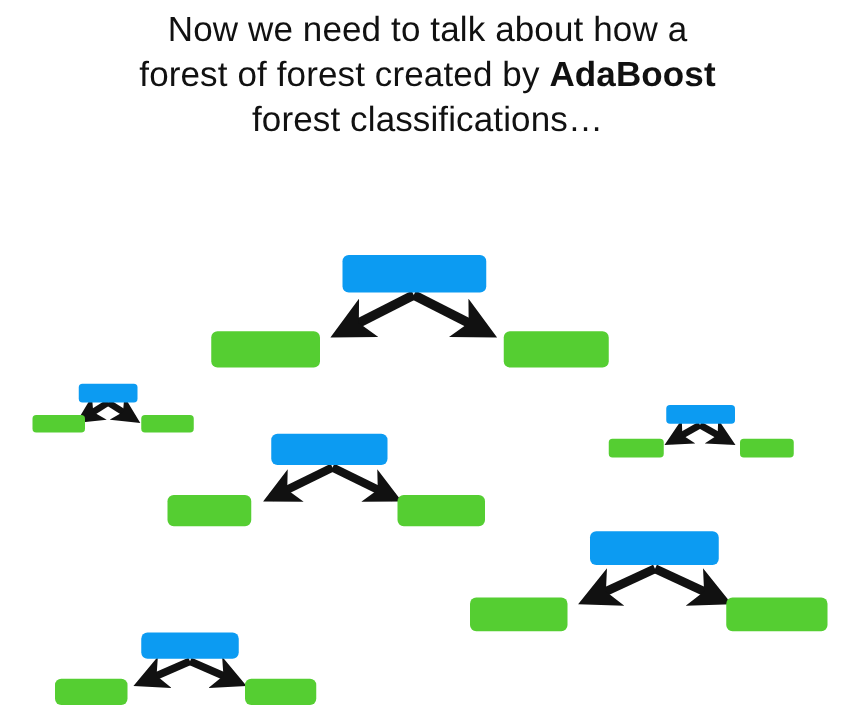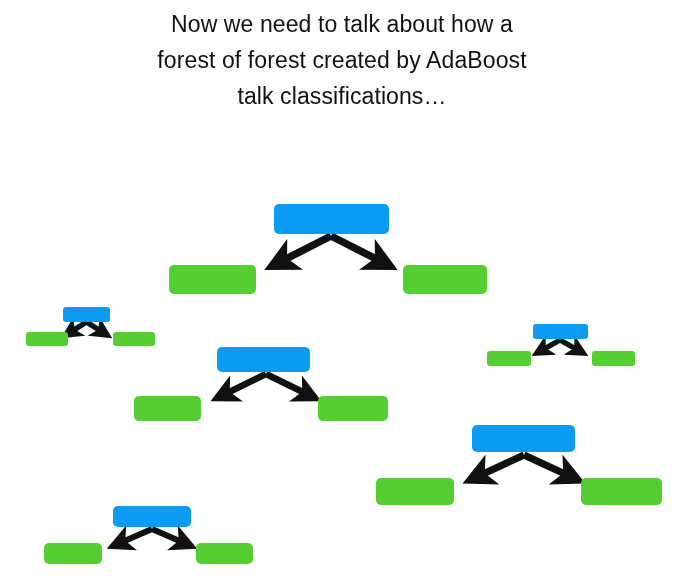--- a/index.html
+++ b/index.html
@@ -20,30 +20,30 @@
     overflow: hidden;
   }
   
   #title-block {
     position: absolute;
     left: 0;
     top: 6px;
     width: 684px;
     text-align: center;
     color: #111111;
-    font-size: 23px;
+    font-size: 28px;
     line-height: 36px;
     letter-spacing: 0.1px;
   }
   #title-block .tline {
     display: block;
     white-space: pre;
   }
   #title-block .strong {
-    font-weight: normal;
+    font-weight: bold;
   }
   .node {
     position: absolute;
     box-sizing: border-box;
   }
   .node-root {
     background: #0c9bf2;
     border-radius: 5px;
   }
   .node-leaf {
@@ -59,21 +59,21 @@
   }
 </style>
 </head>
 <body>
 
 <div id="slide" style="background: rgb(255, 255, 255); width: 684px; height: 582px;">
 
   <div id="title-block" style="color: rgb(17, 17, 17);">
     <span class="tline">Now we need to talk about how a</span>
     <span class="tline"><span>forest of forest created by </span><span class="strong">AdaBoost</span></span>
-    <span class="tline">talk classifications…</span>
+    <span class="tline">forest classifications…</span>
   </div>
 
   <svg class="arrow-layer" width="684" height="582" viewBox="0 0 684 582" aria-hidden="true">
     <defs>
       <marker id="ah-lg" viewBox="0 0 10 10" refX="7.5" refY="5" markerWidth="4.6" markerHeight="4.6" orient="auto-start-reverse">
         <path d="M 0 0 L 10 5 L 0 10 L 2.6 5 z" fill="#111111"></path>
       </marker>
       <marker id="ah-md" viewBox="0 0 10 10" refX="7.5" refY="5" markerWidth="4.4" markerHeight="4.4" orient="auto-start-reverse">
         <path d="M 0 0 L 10 5 L 0 10 L 2.6 5 z" fill="#111111"></path>
       </marker>

